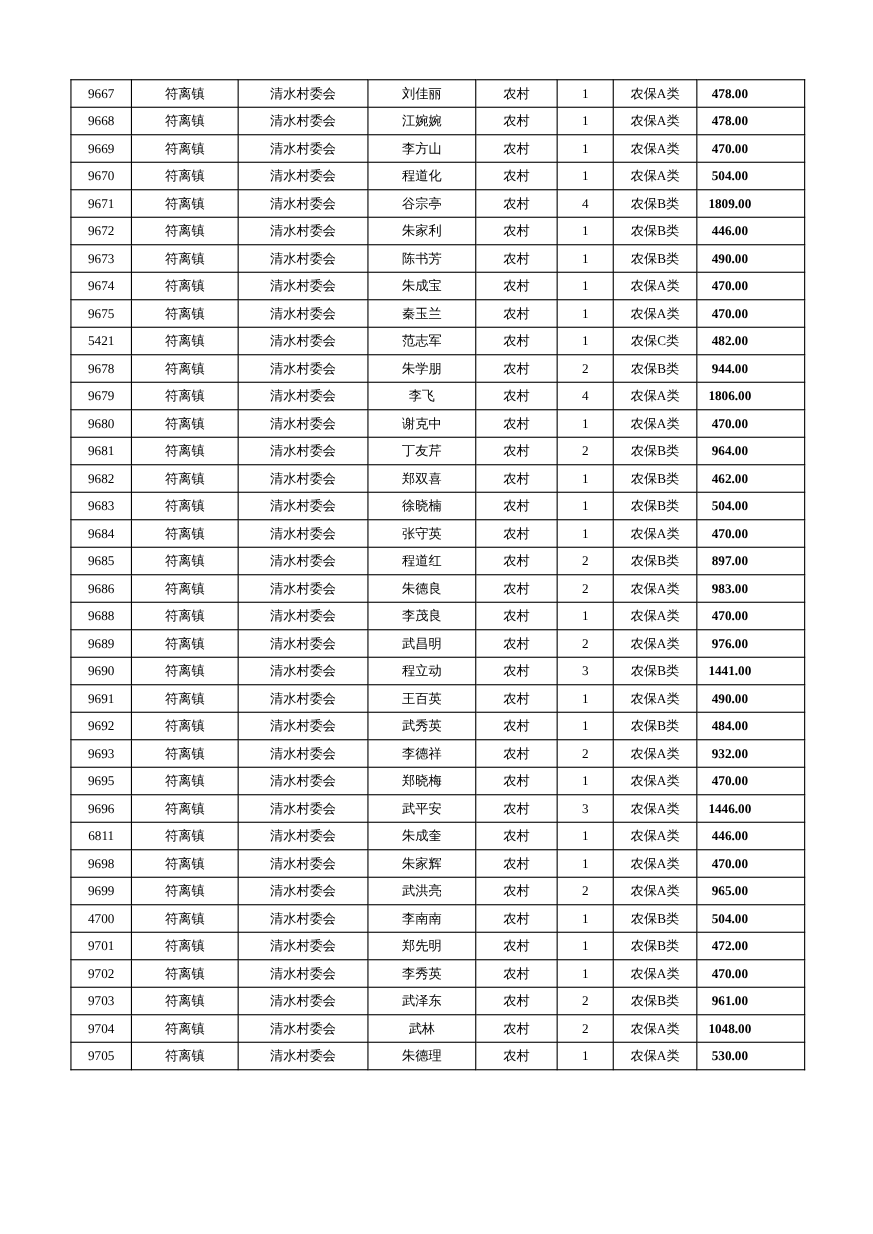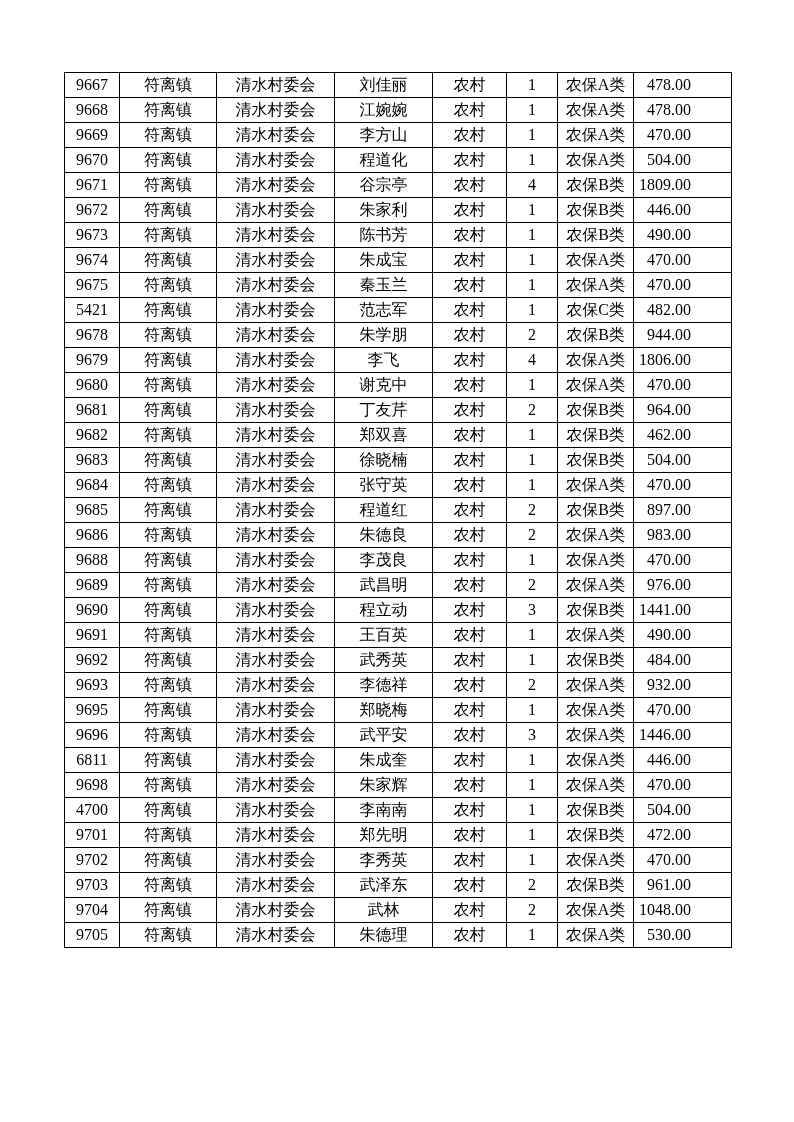--- a/index.html
+++ b/index.html
@@ -19,35 +19,35 @@
     height: 1122px;
     background: #ffffff;
     overflow: hidden;
   }
   table.grid {
     position: absolute;
     left: 64px;
     top: 72px;
     border-collapse: collapse;
     table-layout: fixed;
-    font-size: 16px;
+    font-size: 12px;
   }
   table.grid td {
     border: 1px solid #000000;
     height: 24px;
     padding: 0 2px;
     text-align: center;
     vertical-align: middle;
     white-space: nowrap;
     overflow: hidden;
     line-height: 24px;
   }
   table.grid td.col-amount {
-    text-align: right;
     padding-right: 40px;
+    font-weight: bold;
   }
   
   col.c-id       { width: 55px; }
   col.c-town     { width: 97px; }
   col.c-village  { width: 118px; }
   col.c-name     { width: 98px; }
   col.c-type     { width: 74px; }
   col.c-count    { width: 51px; }
   col.c-category { width: 76px; }
   col.c-amount   { width: 98px; }
@@ -352,20 +352,30 @@
           <td class="col-id">9698</td>
           <td class="col-town">符离镇</td>
           <td class="col-village">清水村委会</td>
           <td class="col-name">朱家辉</td>
           <td class="col-type">农村</td>
           <td class="col-count">1</td>
           <td class="col-category">农保A类</td>
           <td class="col-amount">470.00</td>
         </tr>
         <tr>
+          <td class="col-id">9699</td>
+          <td class="col-town">符离镇</td>
+          <td class="col-village">清水村委会</td>
+          <td class="col-name">武洪亮</td>
+          <td class="col-type">农村</td>
+          <td class="col-count">2</td>
+          <td class="col-category">农保A类</td>
+          <td class="col-amount">965.00</td>
+        </tr>
+        <tr>
           <td class="col-id">4700</td>
           <td class="col-town">符离镇</td>
           <td class="col-village">清水村委会</td>
           <td class="col-name">李南南</td>
           <td class="col-type">农村</td>
           <td class="col-count">1</td>
           <td class="col-category">农保B类</td>
           <td class="col-amount">504.00</td>
         </tr>
         <tr>

